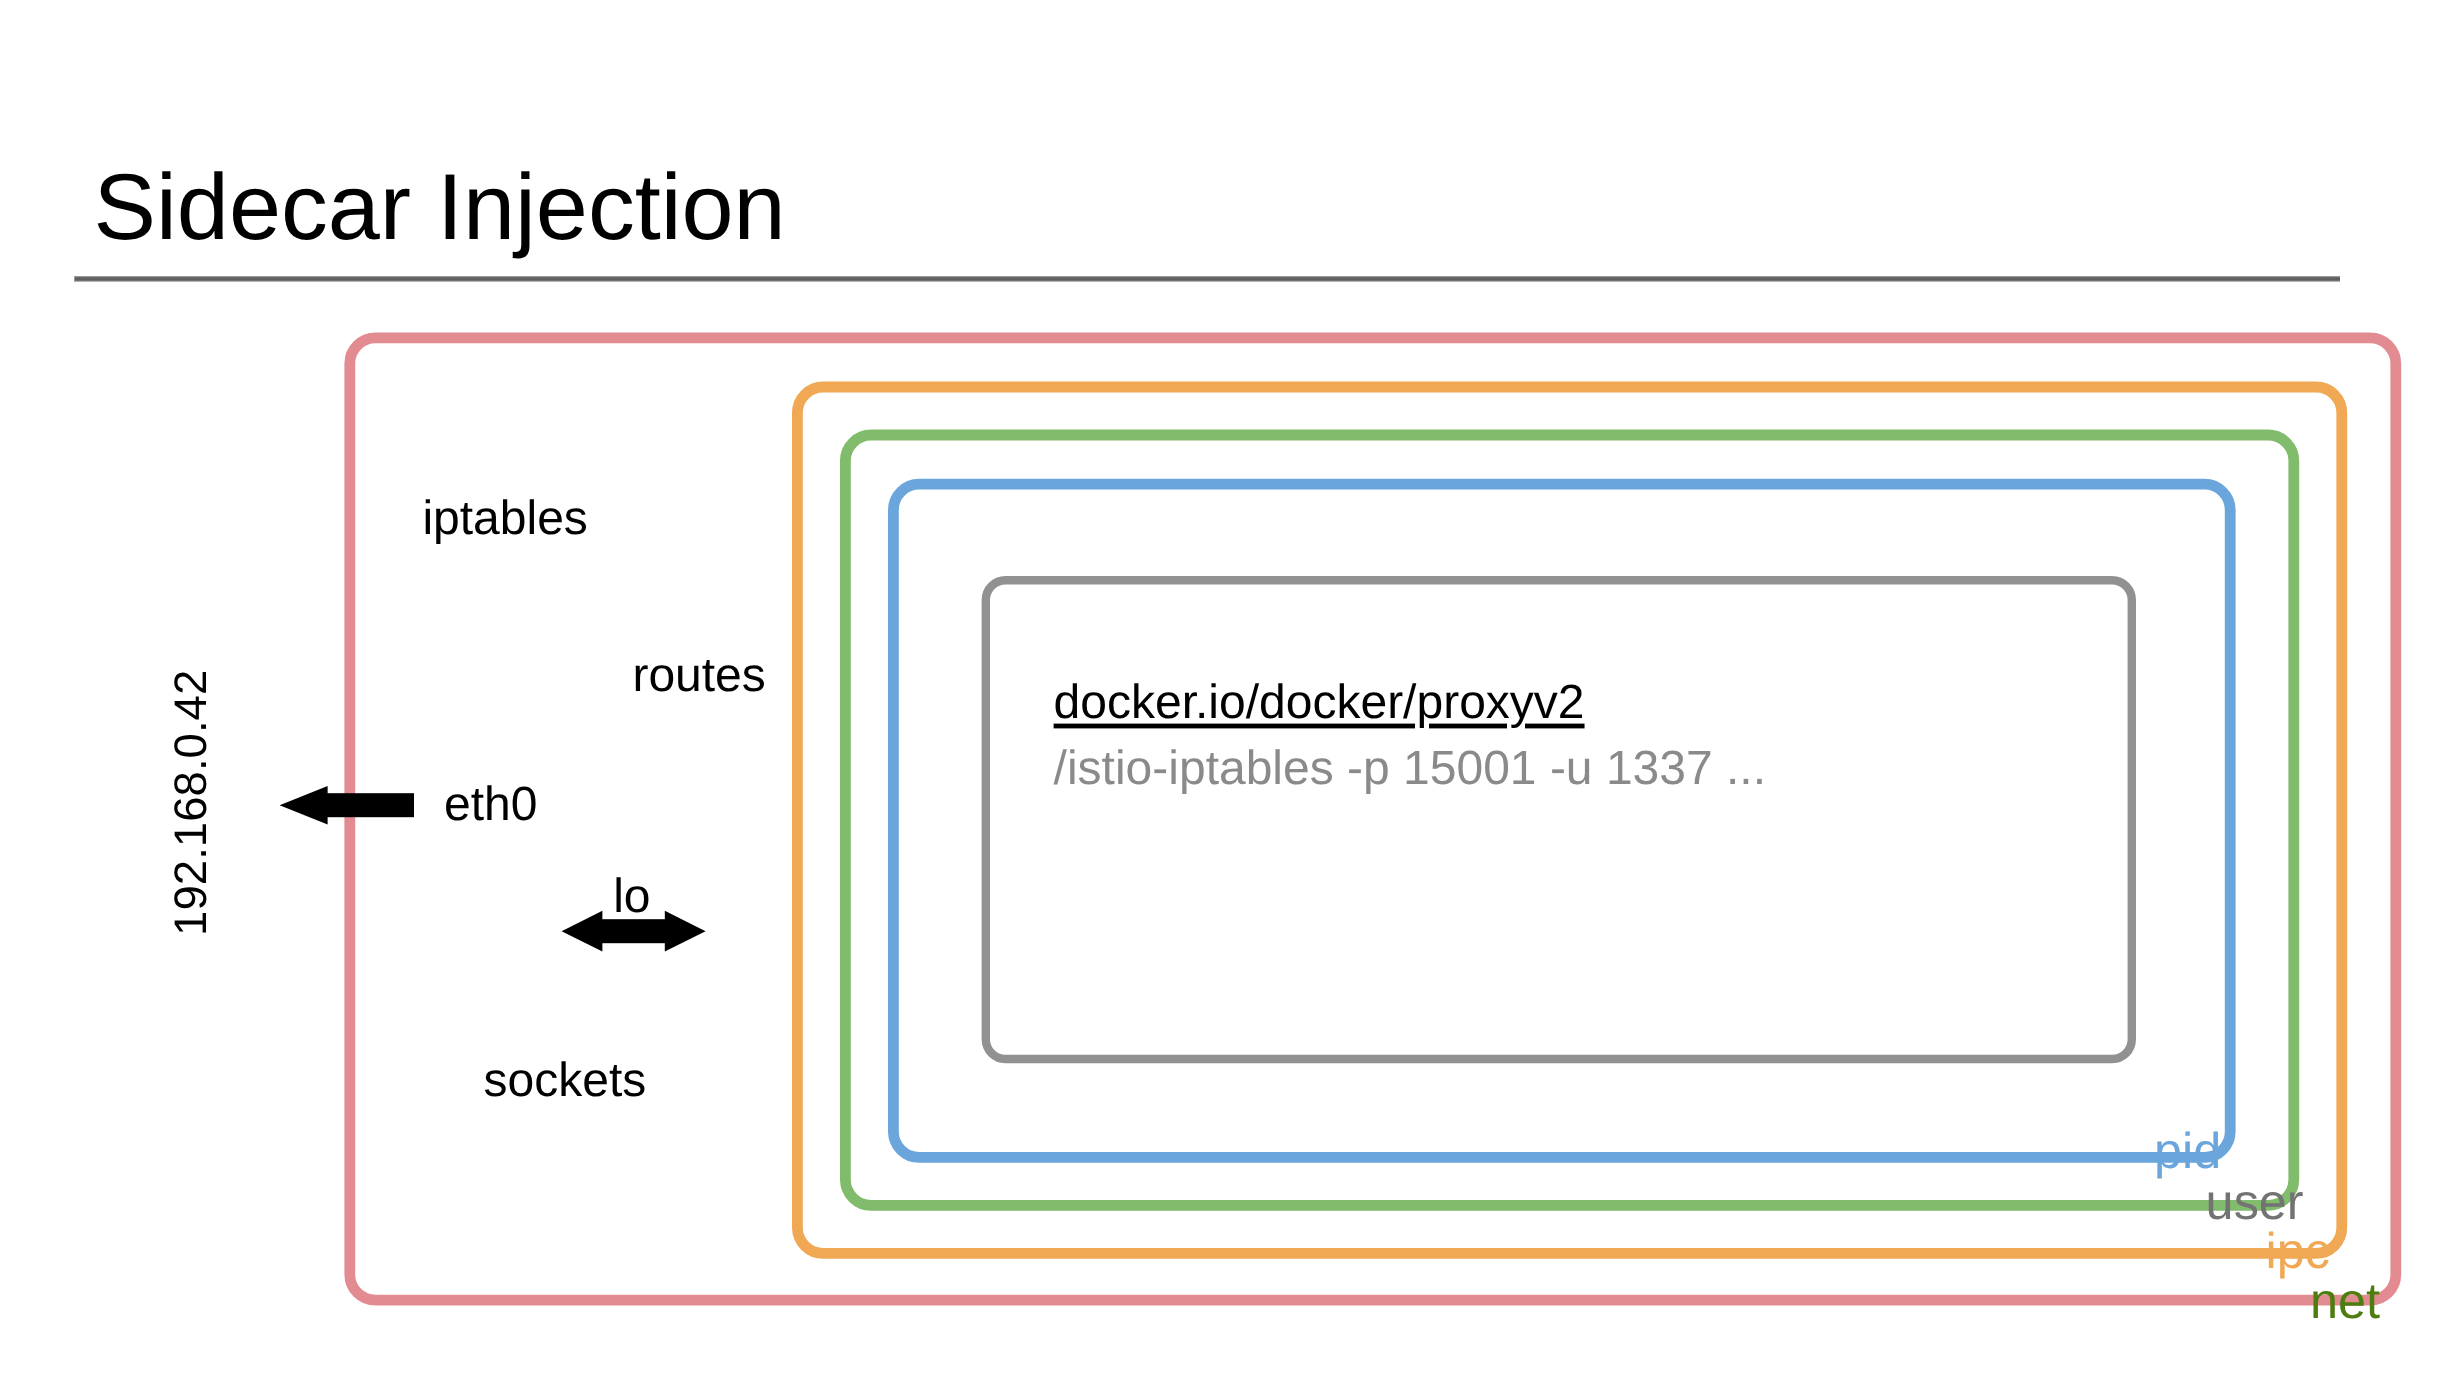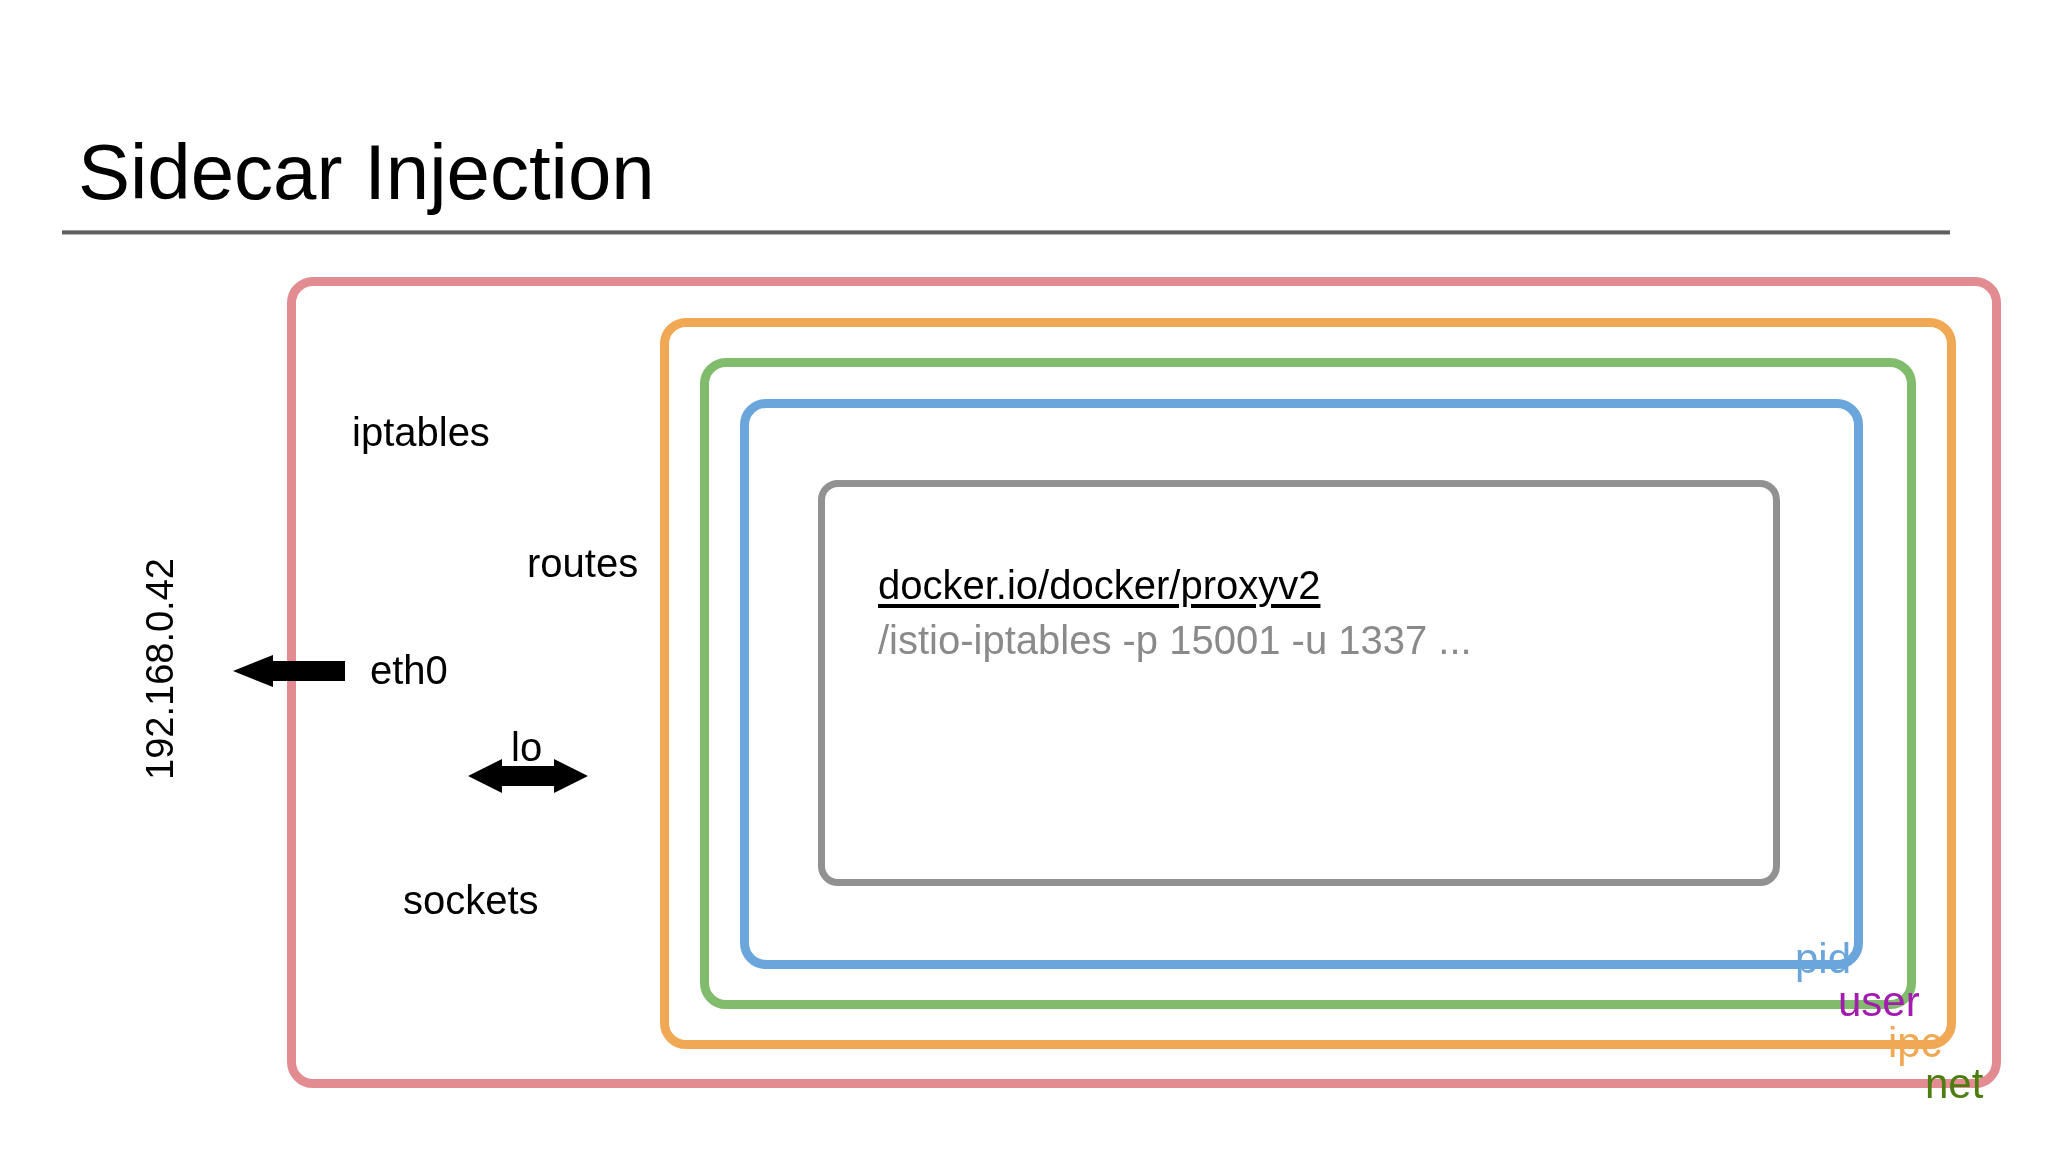--- a/index.html
+++ b/index.html
@@ -215,21 +215,21 @@
 
 <div id="slide-title">Sidecar Injection</div>
 <div id="title-rule"></div>
 
 <div class="ns-box" id="ns-net" style="border-color: rgb(226, 140, 146);"></div>
 <div class="ns-box" id="ns-ipc" style="border-color: rgb(240, 168, 85);"></div>
 <div class="ns-box" id="ns-user" style="border-color: rgb(129, 187, 108);"></div>
 <div class="ns-box" id="ns-pid" style="border-color: rgb(106, 165, 220);"></div>
 
 <div class="ns-label" id="label-pid" style="color: rgb(106, 165, 220);">pid</div>
-<div class="ns-label" id="label-user" style="color: #a21caf;">user</div>
+<div class="ns-label" id="label-user" style="color: #737373;">user</div>
 <div class="ns-label" id="label-ipc" style="color: rgb(240, 168, 85);">ipc</div>
 <div class="ns-label" id="label-net" style="color: #4d7c0f;">net</div>
 
 <div id="container-box" style="border-color: rgb(145, 145, 145);"></div>
 <div id="container-image">docker.io/docker/proxyv2</div>
 <div id="container-command" style="color: rgb(138, 138, 138);">/istio-iptables -p 15001 -u 1337 ...</div>
 
 <div class="net-label" id="label-iptables">iptables</div>
 <div class="net-label" id="label-routes">routes</div>
 <div class="net-label" id="label-sockets">sockets</div>

